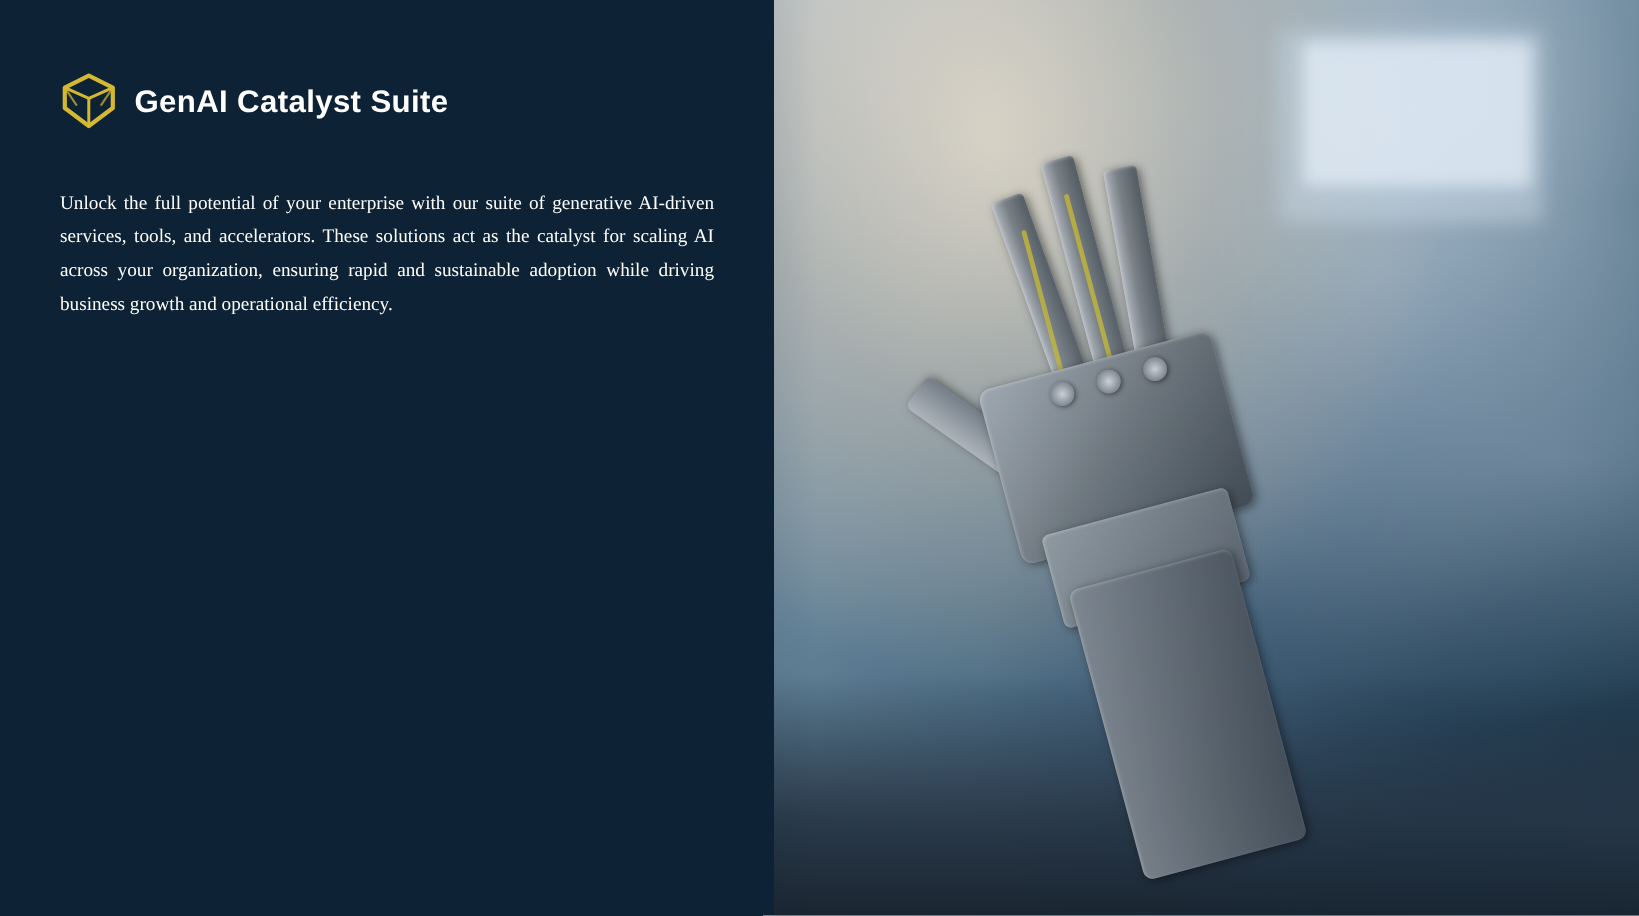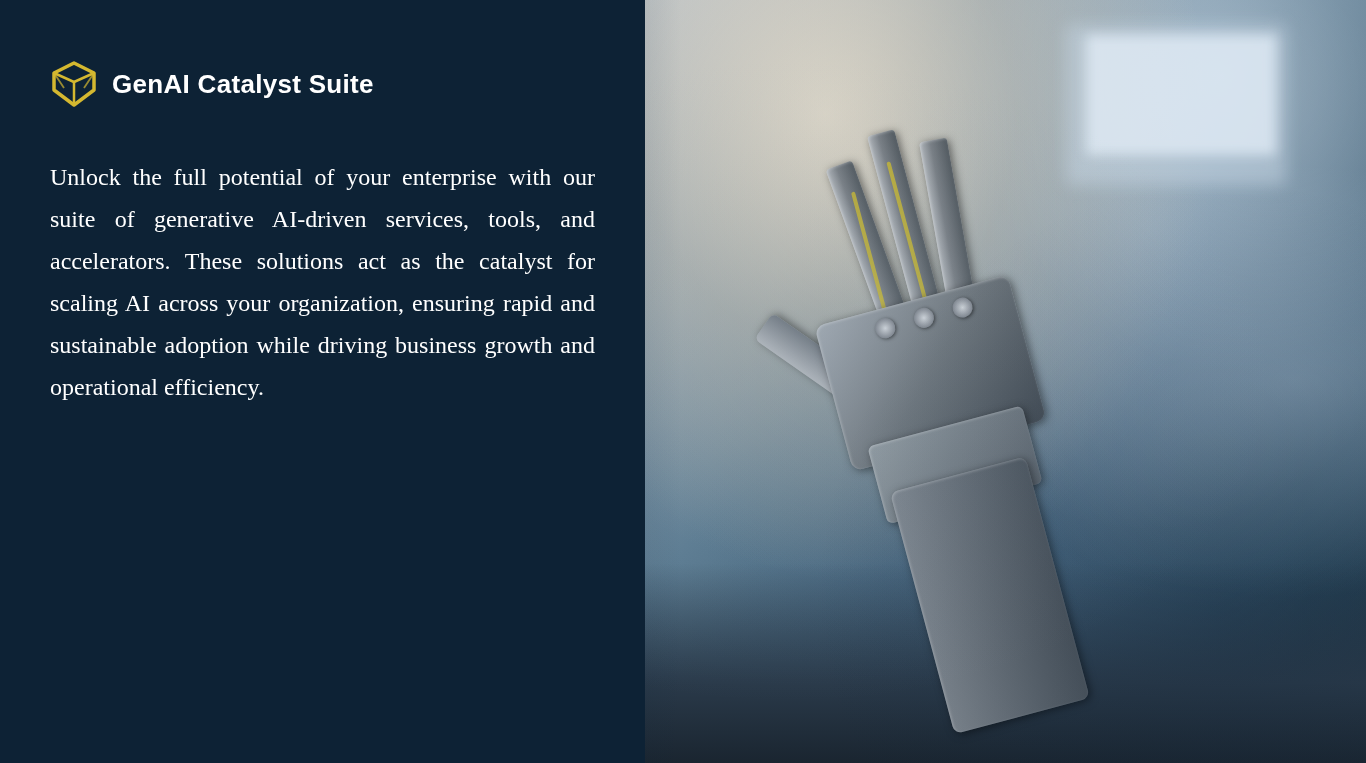--- a/index.html
+++ b/index.html
@@ -47,21 +47,21 @@
     .logo-title {
       color: #ffffff;
       font-size: 26px;
       font-weight: 700;
       font-family: Arial, sans-serif;
       letter-spacing: 0.3px;
     }
 
     .description-text {
       color: #ffffff;
-      font-size: 24px;
+      font-size: 16px;
       line-height: 1.75;
       text-align: justify;
       font-family: Georgia, 'Times New Roman', serif;
       flex: 1;
     }
 
     .right-panel {
       flex: 1;
       height: 763px;
       overflow: hidden;

